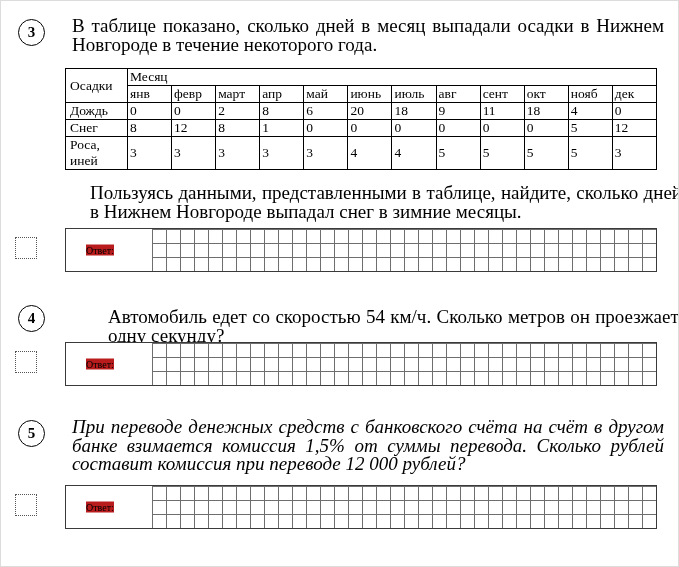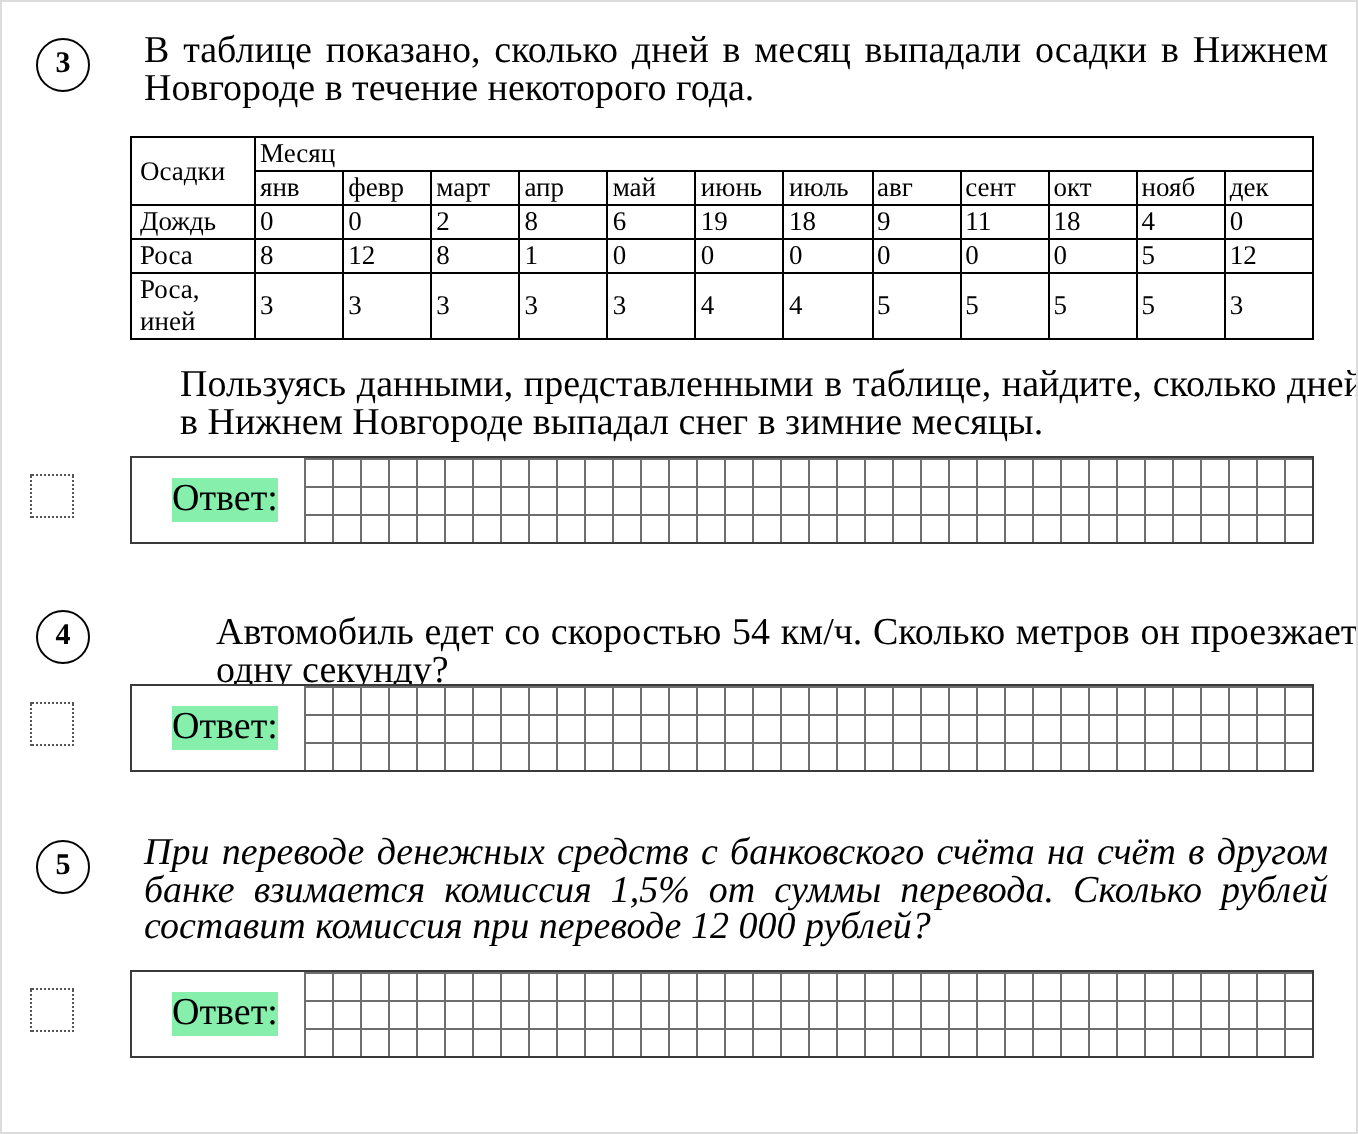--- a/index.html
+++ b/index.html
@@ -68,22 +68,22 @@
     width: 592px;
     height: 44px;
     border: 1px solid #3a3a3a;
     background: #fff;
   }
   .answer-label {
     position: absolute;
     left: 20px;
     top: 50%;
     transform: translateY(-50%);
-    font-size: 19px;
-    background: #86efac;
+    font-size: 10px;
+    background: #b91c1c;
   }
   .answer-grid {
     position: absolute;
     left: 86px;
     top: 0;
     right: 0;
     bottom: 0;
     background-image:
       repeating-linear-gradient(to right, #6e6e6e 0 1px, transparent 1px 14px),
       repeating-linear-gradient(to bottom, #6e6e6e 0 1px, transparent 1px 14px);
@@ -129,30 +129,30 @@
         <td>нояб</td>
         <td>дек</td>
       </tr>
       <tr>
         <td class="rowlabel">Дождь</td>
         <td>0</td>
         <td>0</td>
         <td>2</td>
         <td>8</td>
         <td>6</td>
-        <td>19</td>
+        <td>20</td>
         <td>18</td>
         <td>9</td>
         <td>11</td>
         <td>18</td>
         <td>4</td>
         <td>0</td>
       </tr>
       <tr>
-        <td class="rowlabel">Роса</td>
+        <td class="rowlabel">Снег</td>
         <td>8</td>
         <td>12</td>
         <td>8</td>
         <td>1</td>
         <td>0</td>
         <td>0</td>
         <td>0</td>
         <td>0</td>
         <td>0</td>
         <td>0</td>

